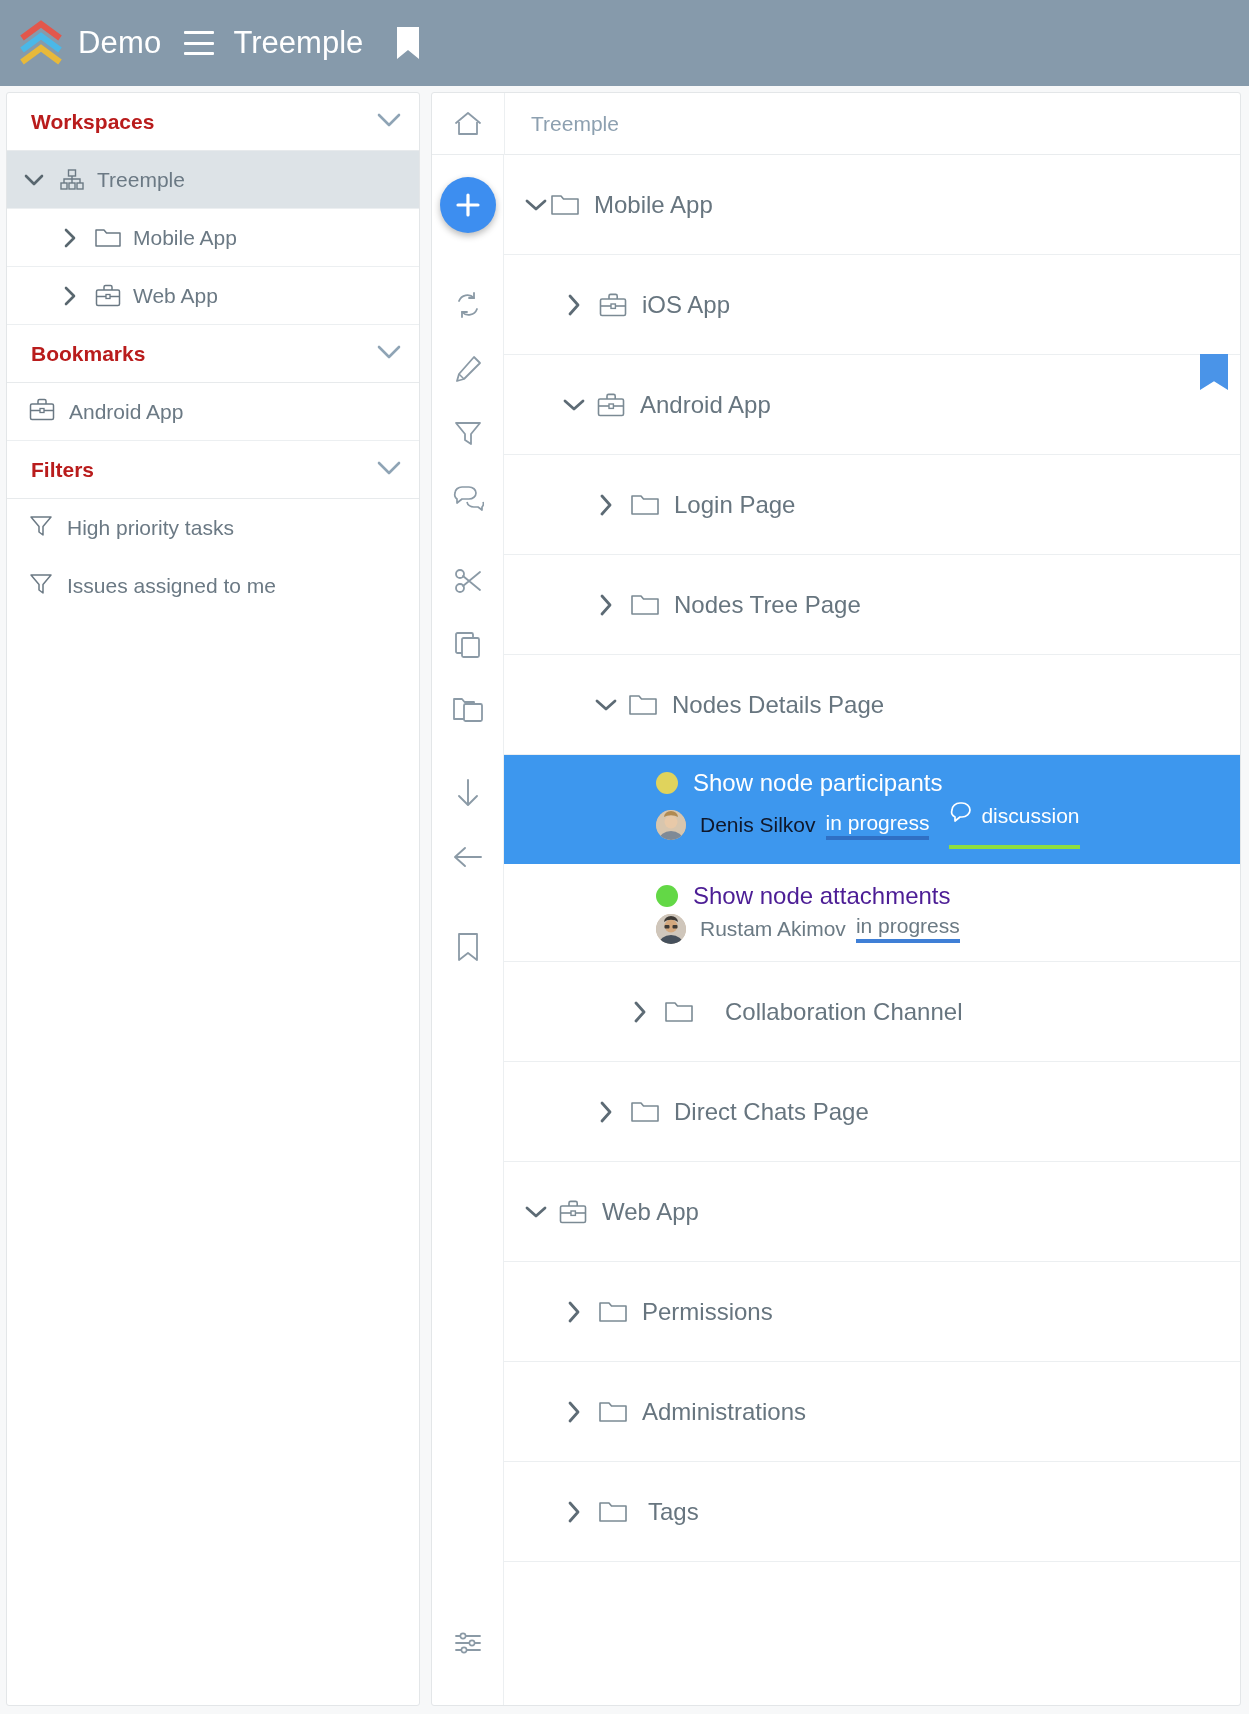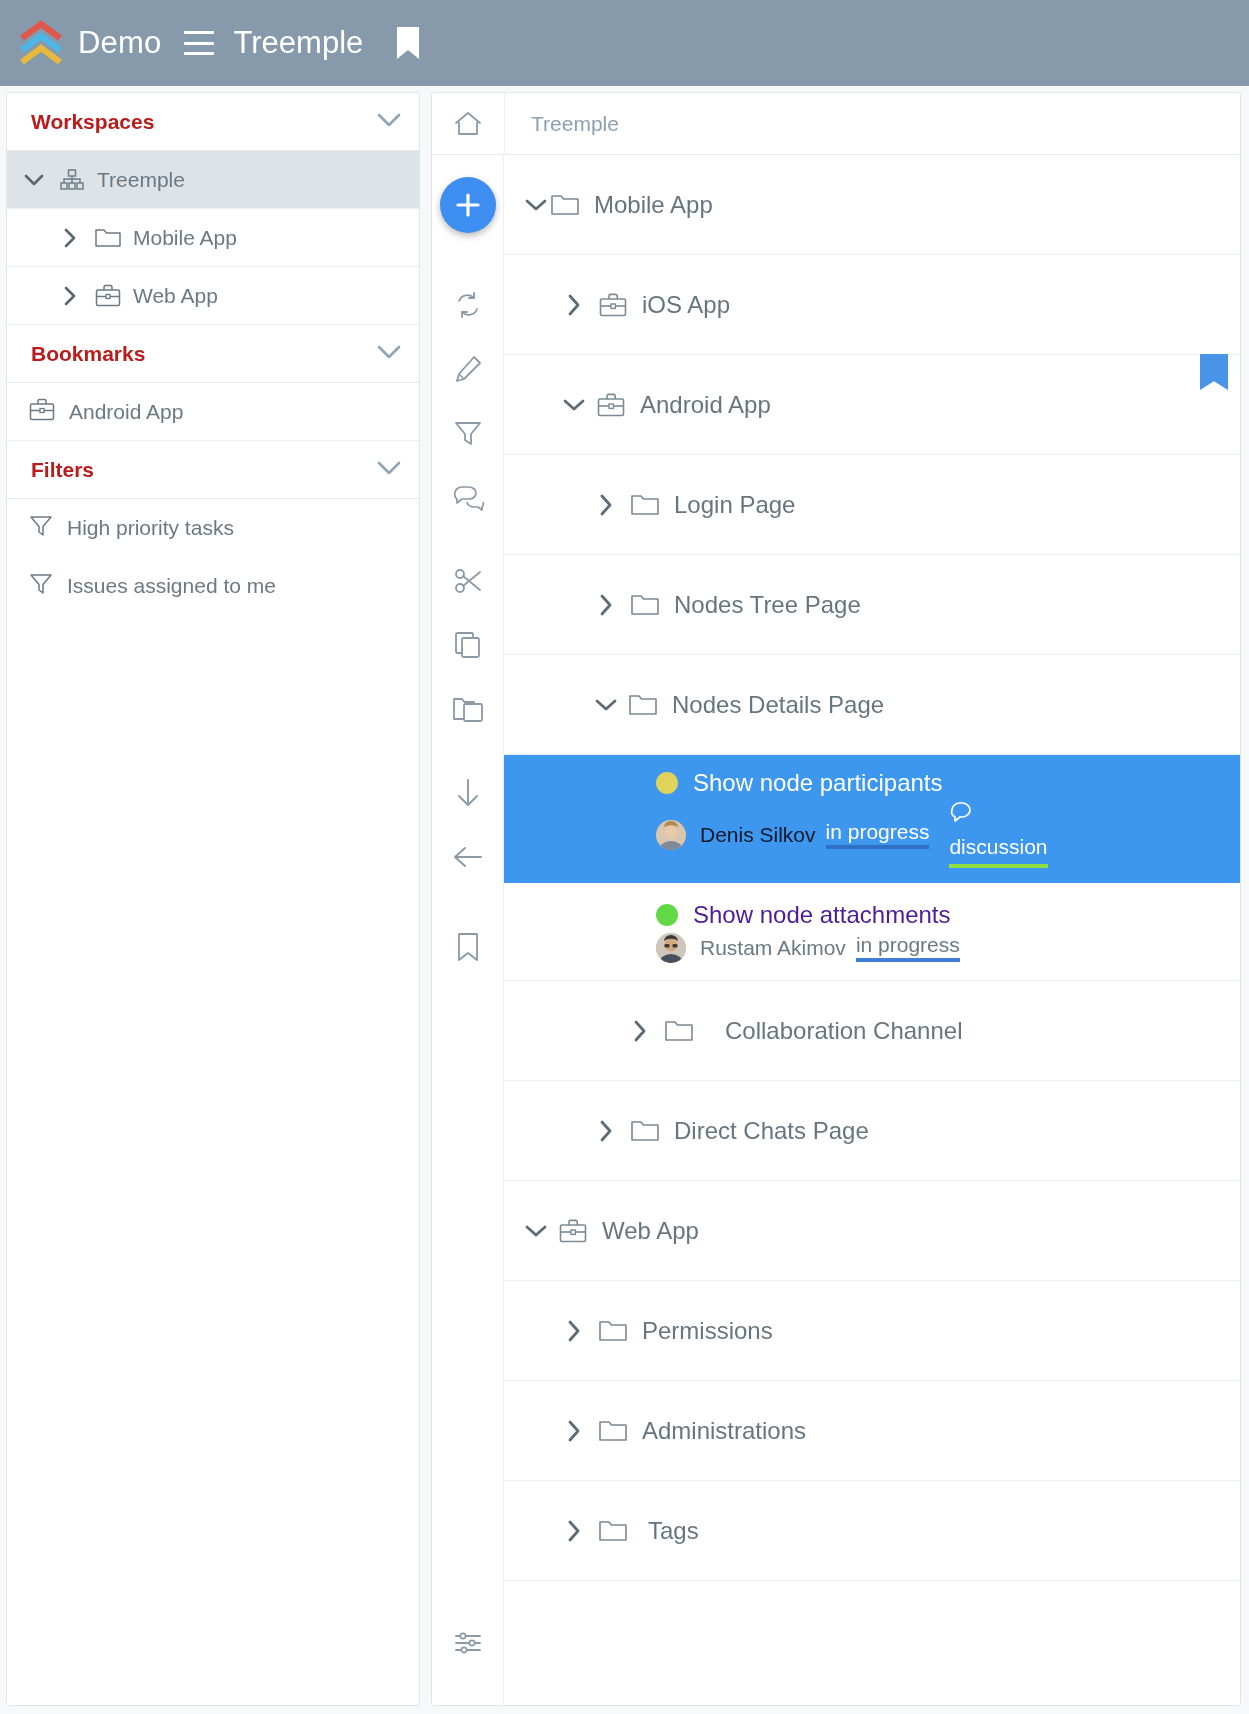--- a/index.html
+++ b/index.html
@@ -184,26 +184,25 @@
   }
   .assignee { font-size: 21px; color:#6b7a84; margin-left:4px; }
   .task.selected .assignee { color:#0f172a; }
   .status-pill {
     font-size: 21px; color:#6b7a84;
     border-bottom: 4px solid #3f7fd6;
     padding-bottom: 2px; line-height: 1.1;
   }
   .task.selected .status-pill { color:#ffffff; border-bottom-color:#2f6fc4; }
   .discussion {
-    display:flex; align-items:flex-start; gap:8px;
+    display:flex; align-items:flex-end; gap:8px;
     font-size: 21px; color:#ffffff;
     border-bottom: 4px solid #8ede3e;
-    padding-bottom: 6px; line-height:1.1;
+    padding-bottom: 18px; line-height:1.1;
     margin-left: 10px;
-    flex-direction: column;
   }
   .bookmark-flag {
     position: absolute;
     right: 12px;
     width: 28px; height: 36px;
     background: #4a94e8;
     clip-path: polygon(0 0, 100% 0, 100% 100%, 50% 76%, 0 100%);
   }
 </style>
 </head>

